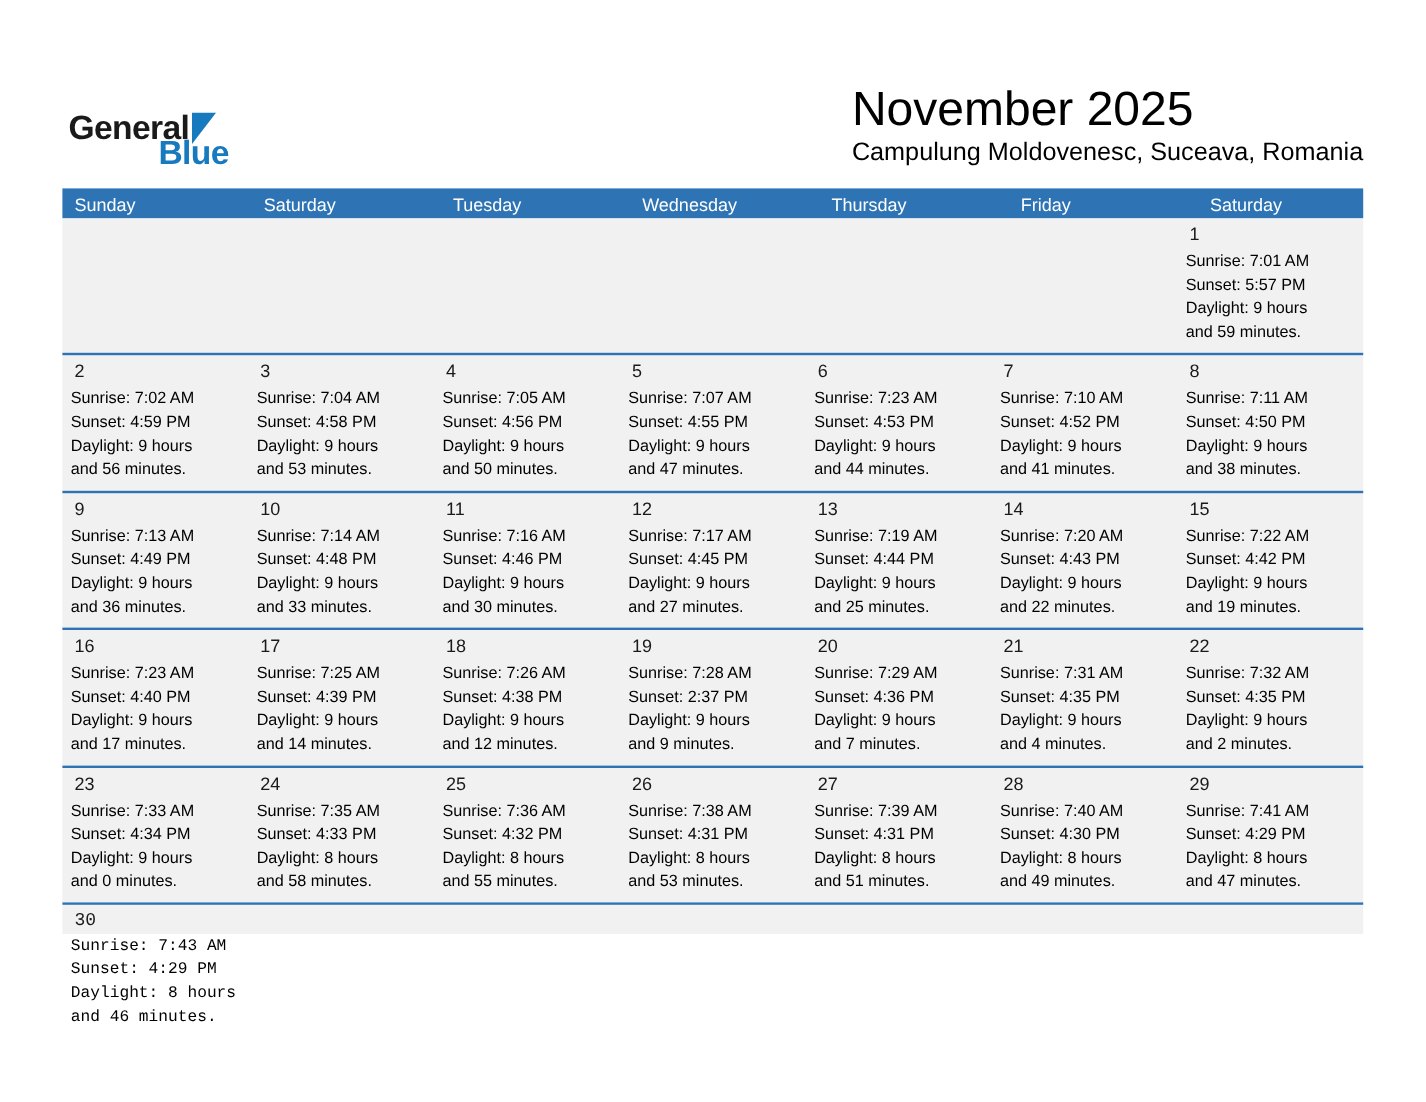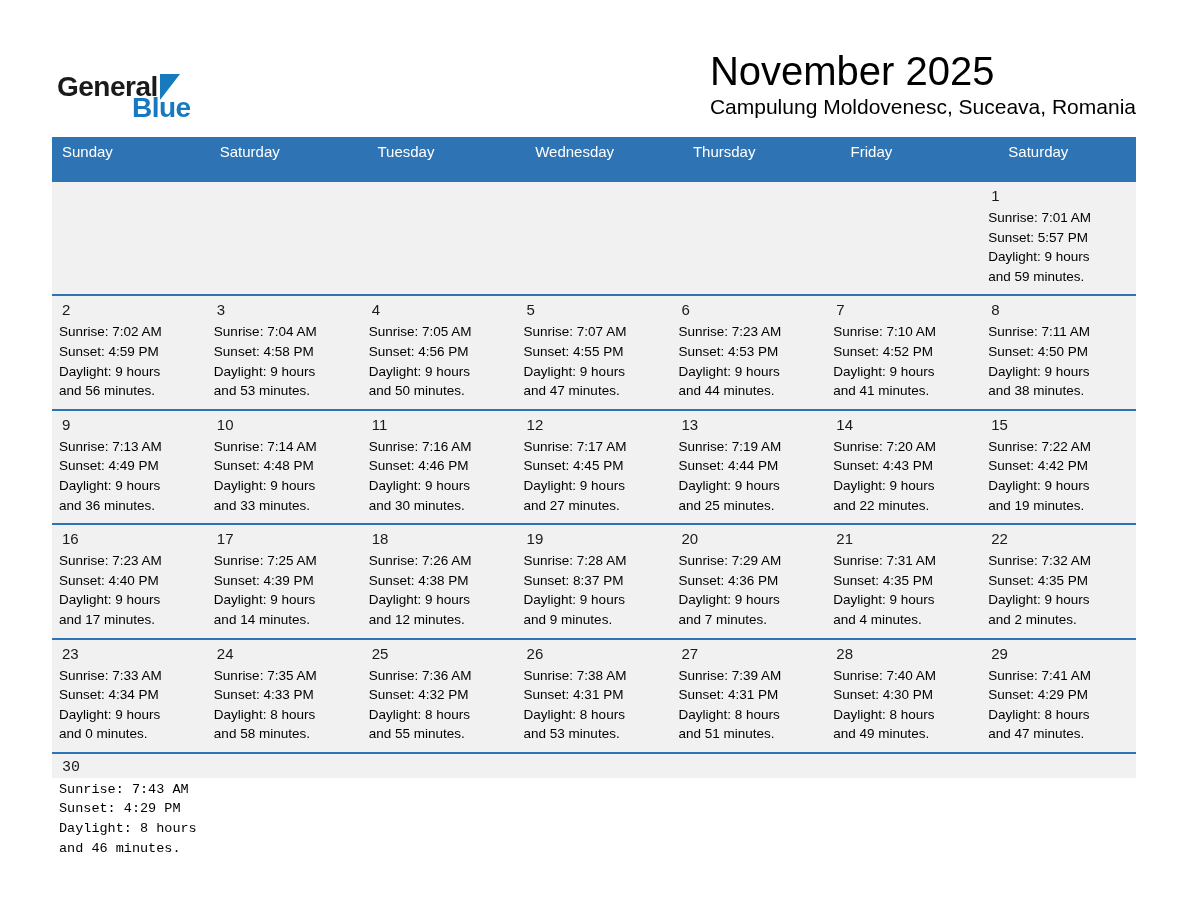--- a/index.html
+++ b/index.html
@@ -6,21 +6,21 @@
   html, body { background: #ffffff; }
   body {
     width: 1188px; height: 918px;
     font-family: "Liberation Sans", sans-serif;
     overflow: hidden;
     position: relative;
   }
   .page { width: 1188px; height: 918px; padding: 0 52px; }
 
   
-  .topbar { display: flex; justify-content: space-between; align-items: flex-start; padding-top: 49px; }
+  .topbar { display: flex; justify-content: space-between; align-items: flex-start; padding-top: 69px; }
   .logo { margin-top: 24px; margin-left: 5px; }
   .logo-row { display: flex; align-items: flex-start; }
   .logo-general {
     font-size: 28px; font-weight: 700; letter-spacing: -0.5px;
     color: #1a1a1a; line-height: 1;
   }
   .logo-flag {
     width: 0; height: 0;
     border-top: 26px solid var(--logo-blue, #1779BE);
     border-right: 20px solid transparent;
@@ -30,21 +30,21 @@
     display: block; font-size: 28px; font-weight: 700;
     color: var(--logo-blue, #1779BE); line-height: 1;
     margin-left: 75px; margin-top: -7px; letter-spacing: -0.5px;
   }
   .titles { text-align: left; }
   .title { font-size: 40px; font-weight: 400; color: #000; line-height: 44px; }
   .subtitle { font-size: 21px; font-weight: 400; color: #000; margin-top: 2px; }
 
   
   .calendar { margin-top: 15px; }
-  .weekday-row { display: flex; background: var(--header-bg, #2E74B5); height: 45px; gap: 20px; }
+  .weekday-row { display: flex; background: var(--header-bg, #2E74B5); height: 25px; gap: 20px; }
   .wd {
     flex: 1 1 0; min-width: 0;
     color: #ffffff; font-size: 15px; line-height: 29px;
     padding-left: 10px; font-weight: 400;
   }
   .week {
     display: flex;
     background: var(--row-bg, #F1F1F1);
     min-height: 107px;
   }
@@ -207,21 +207,21 @@
           </div>
           <div class="cell">
             <div class="daynum">18</div>
             <div class="line">Sunrise: 7:26 AM</div>
             <div class="line">Sunset: 4:38 PM</div>
             <div class="line">Daylight: 9 hours<br>and 12 minutes.</div>
           </div>
           <div class="cell">
             <div class="daynum">19</div>
             <div class="line">Sunrise: 7:28 AM</div>
-            <div class="line">Sunset: 8:37 PM</div>
+            <div class="line">Sunset: 2:37 PM</div>
             <div class="line">Daylight: 9 hours<br>and 9 minutes.</div>
           </div>
           <div class="cell">
             <div class="daynum">20</div>
             <div class="line">Sunrise: 7:29 AM</div>
             <div class="line">Sunset: 4:36 PM</div>
             <div class="line">Daylight: 9 hours<br>and 7 minutes.</div>
           </div>
           <div class="cell">
             <div class="daynum">21</div>

